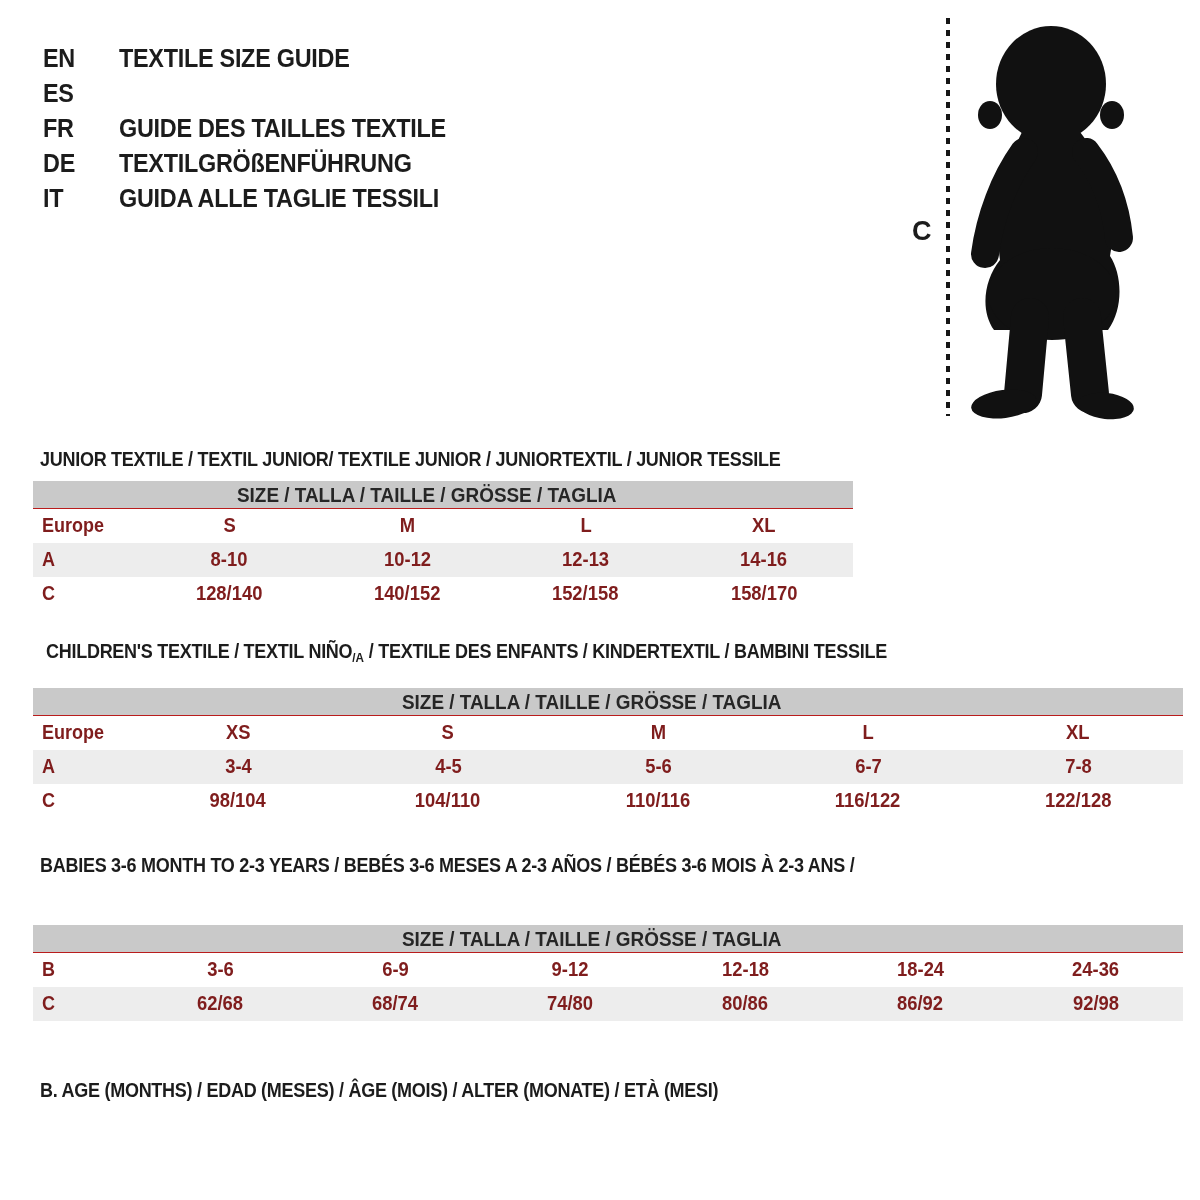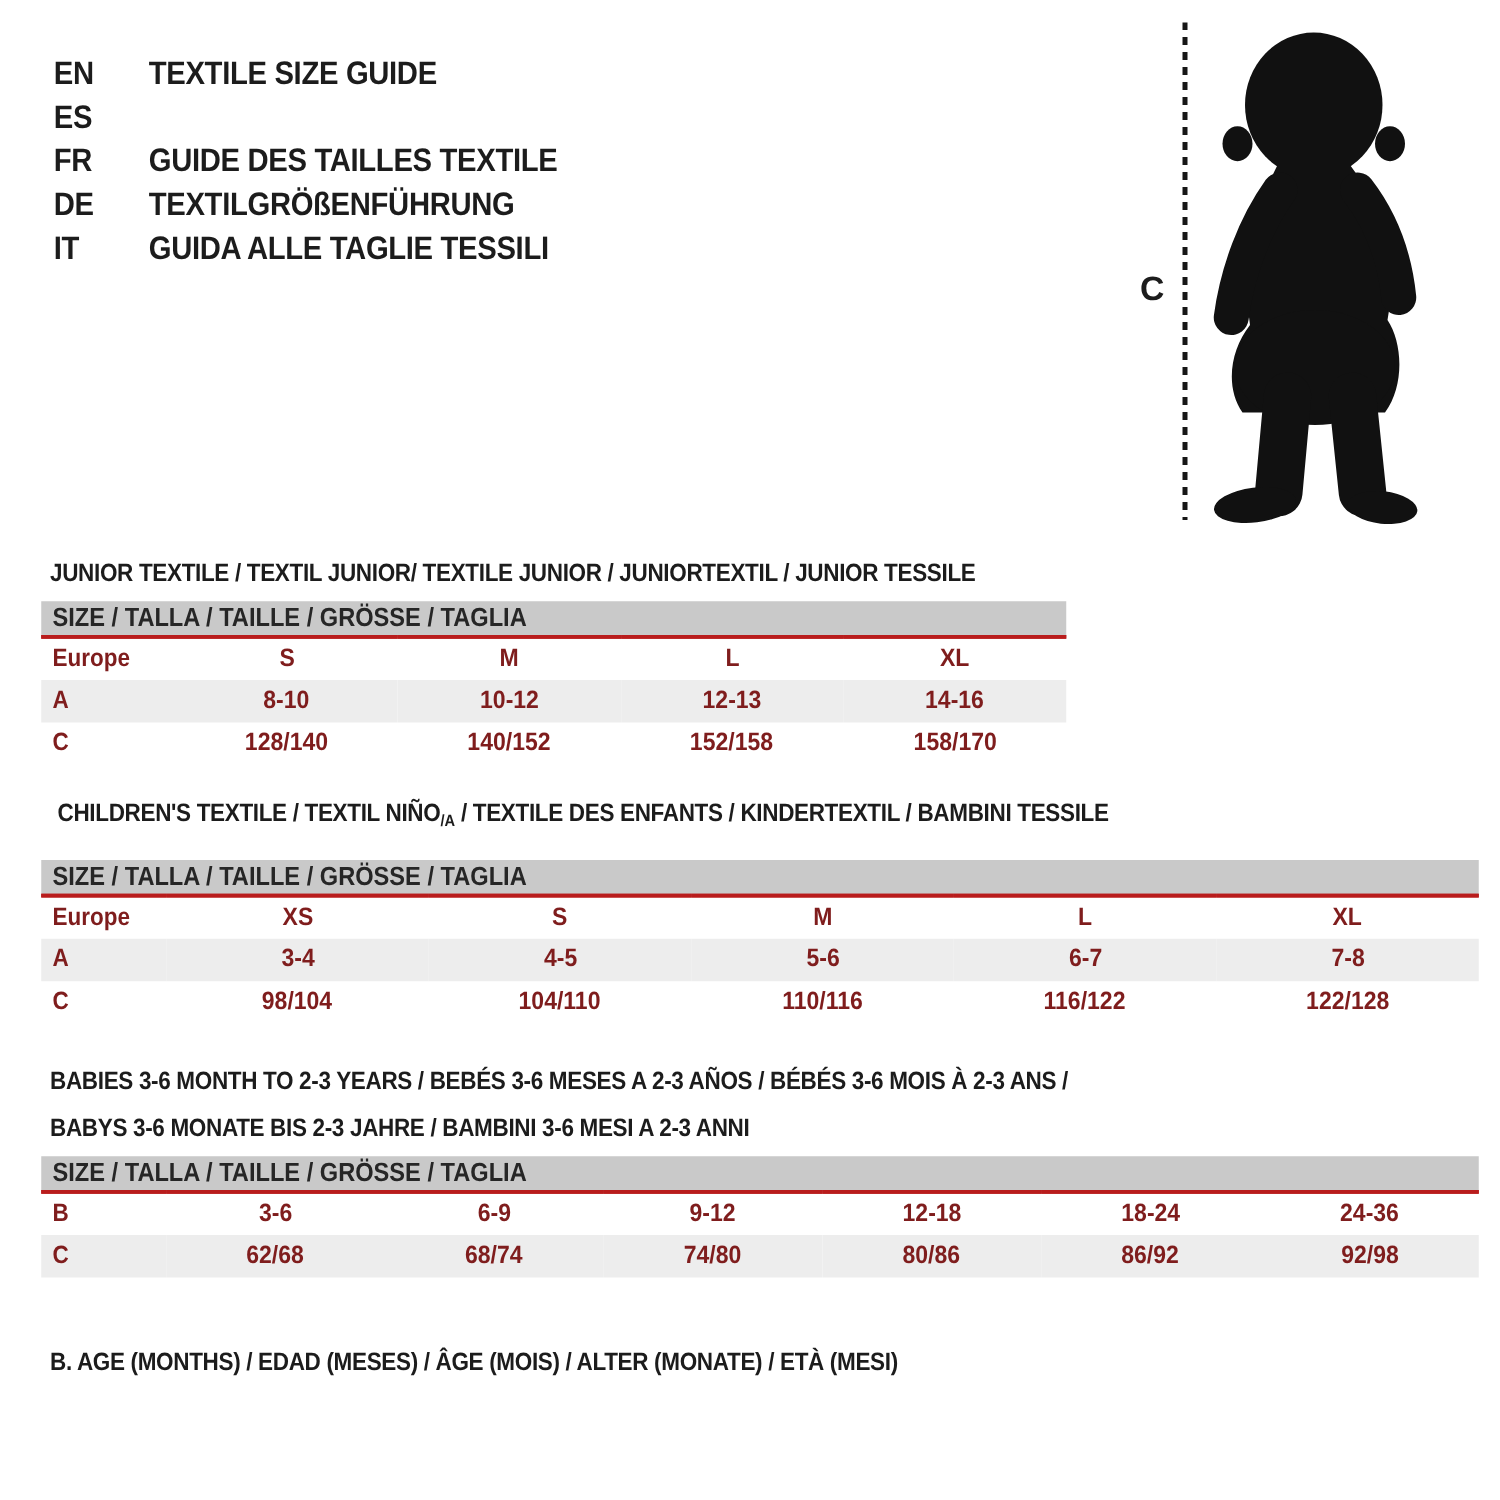--- a/index.html
+++ b/index.html
@@ -25,22 +25,22 @@
   .baby-svg{position:absolute;left:938px;top:12px;width:230px;height:410px;}
 
   
   .section-title{position:absolute;font-weight:700;font-size:20px;letter-spacing:-0.3px;white-space:nowrap;}
   .t-sub{font-size:13px;vertical-align:-4px;letter-spacing:0;}
 
   
   table.size-table{position:absolute;border-collapse:collapse;table-layout:fixed;}
   table.size-table th, table.size-table td{padding:0;font-weight:700;font-size:20px;color:#7f1d1d;}
   table.size-table tr.bar th{
-    background:#c9c9c9;height:27px;border-bottom:3px solid #b91c1c;
-    text-align:left;padding-left:9px;font-size:21px;color:#262626;
+    background:#c9c9c9;height:27px;border-bottom:1px solid #b91c1c;
+    text-align:center;padding-left:9px;font-size:21px;color:#262626;
   }
   table.size-table tbody tr{height:34px;}
   table.size-table tbody tr.alt{background:#ededed;}
   table.size-table td{text-align:center;}
   table.size-table td.lbl{text-align:left;padding-left:9px;}
   .t-junior{left:33px;top:481px;width:820px;}
   .t-junior col.c0{width:107px;} .t-junior col.cn{width:178px;}
   .t-children{left:33px;top:688px;width:1150px;}
   .t-children col.c0{width:100px;} .t-children col.cn{width:210px;}
   .t-babies{left:33px;top:925px;width:1150px;}
@@ -175,21 +175,20 @@
       <td><span class="sxc">104/110</span></td>
       <td><span class="sxc">110/116</span></td>
       <td><span class="sxc">116/122</span></td>
       <td><span class="sxc">122/128</span></td>
     </tr>
   </tbody>
 </table>
 
 <div class="section-title babies-title" style="left:40px;top:846px;text-decoration:underline;">
   <div><span class="sx">BABIES 3-6 MONTH TO 2-3 YEARS / BEBÉS 3-6 MESES A 2-3 AÑOS / BÉBÉS 3-6 MOIS À 2-3 ANS /</span></div>
-  <div><span class="sx">BABYS 3-6 MONATE BIS 2-3 JAHRE / BAMBINI 3-6 MESI A 2-3 ANNI</span></div>
 </div>
 <table class="size-table t-babies">
   <colgroup>
       <col class="c0">
       <col class="cn">
       <col class="cn">
       <col class="cn">
       <col class="cn">
       <col class="cn">
       <col class="cn">

